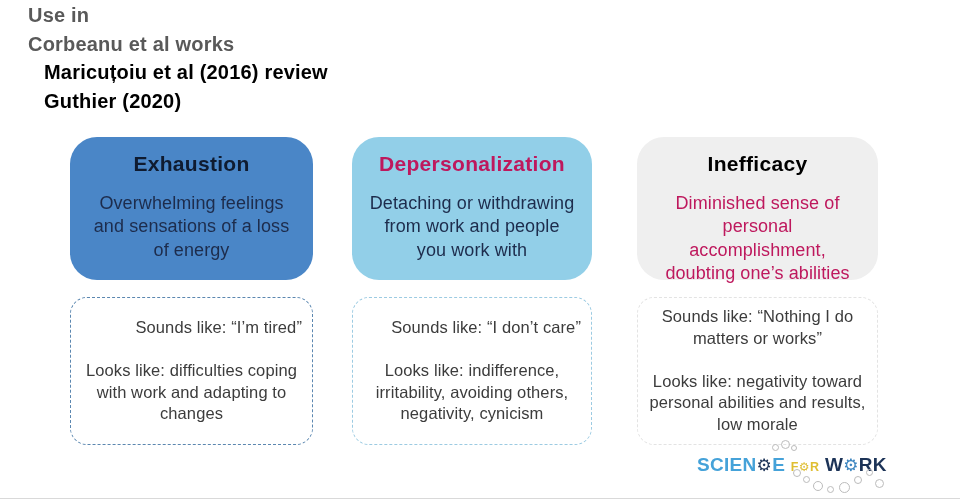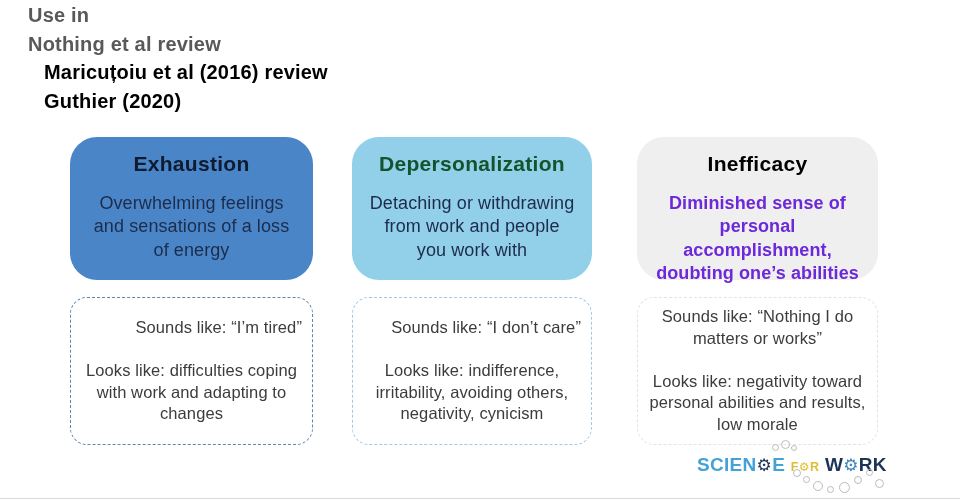--- a/index.html
+++ b/index.html
@@ -37,26 +37,26 @@
     padding: 15px 16px 0; text-align: center;
   }
   .card-title { font-size: 21px; font-weight: 700; letter-spacing: 0.3px; margin: 0; }
   .card-desc { font-size: 18px; line-height: 1.3; margin: 16px auto 0; letter-spacing: 0.1px; }
 
   .card-exhaustion { background: #4a86c7; }
   .card-exhaustion .card-title { color: #0f1b30; }
   .card-exhaustion .card-desc  { color: #1d2c4c; }
 
   .card-depersonalization { background: #92cfe8; }
-  .card-depersonalization .card-title { color: #14532d; }
+  .card-depersonalization .card-title { color: #be185d; }
   .card-depersonalization .card-desc  { color: #1d2c4c; }
 
   .card-inefficacy { background: #efefef; }
   .card-inefficacy .card-title { color: #000000; }
-  .card-inefficacy .card-desc  { color: #6d28d9; font-weight: bold; }
+  .card-inefficacy .card-desc  { color: #be185d; }
 
   
   .detail-card {
     position: absolute; left: 0; right: 0; top: 297px; height: 148px;
     box-sizing: border-box;
     border: 1.6px dashed #999999;
     border-radius: 17px;
     display: flex; flex-direction: column; justify-content: center;
     text-align: center;
     font-size: 16.5px; line-height: 1.32; color: #3c3c3c;
@@ -103,21 +103,21 @@
     background: #d9d9d9;
   }
 </style>
 </head>
 <body>
 
 <div class="canvas">
 
   <div class="header">
     <div class="header-line muted">Use in</div>
-    <div class="header-line muted">Nothing et al review</div>
+    <div class="header-line muted">Corbeanu et al works</div>
     <div class="header-line strong">Maricuțoiu et al (2016) review</div>
     <div class="header-line strong">Guthier (2020)</div>
   </div>
 
   <div class="column col-1">
     <div class="top-card card-exhaustion">
       <div class="card-title">Exhaustion</div>
       <div class="card-desc">Overwhelming feelings and sensations of a loss of energy</div>
     </div>
     <div class="detail-card detail-exhaustion">

